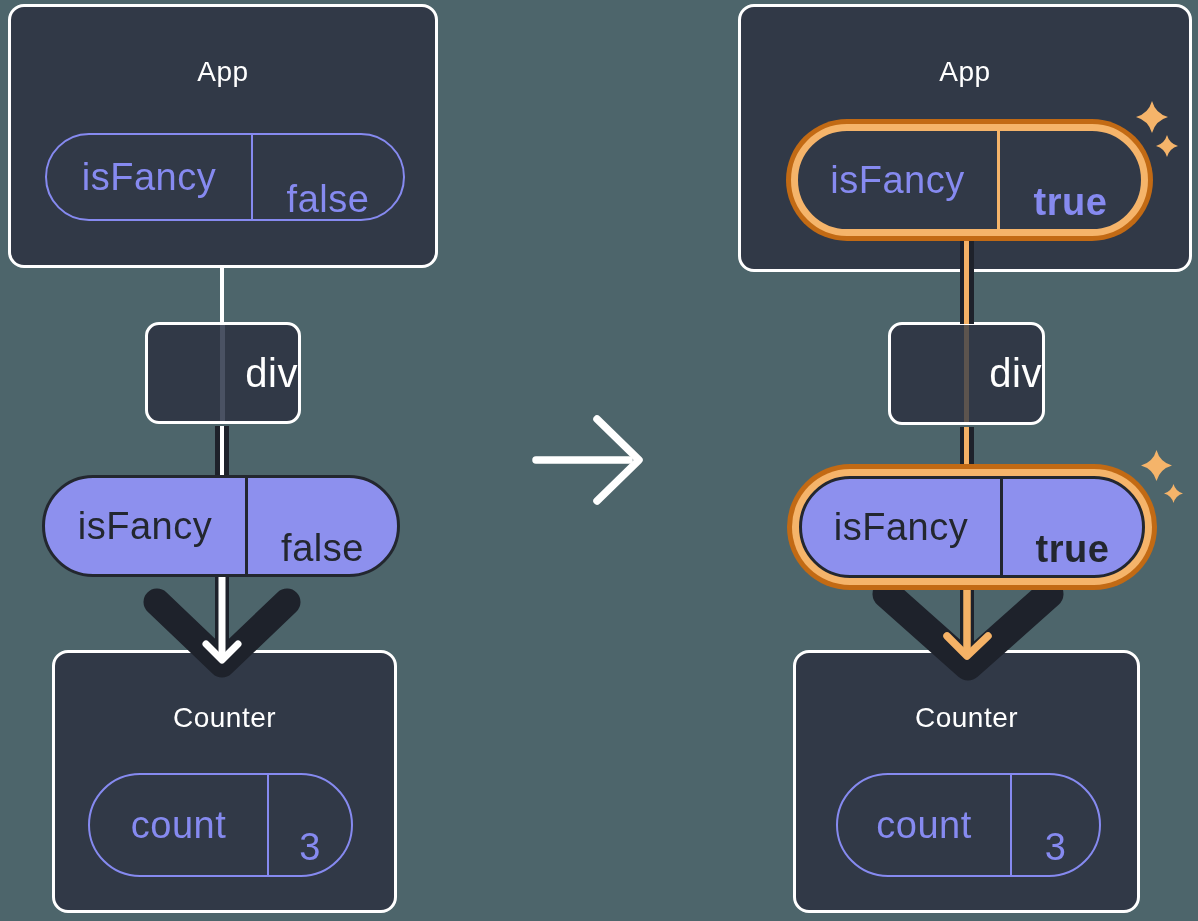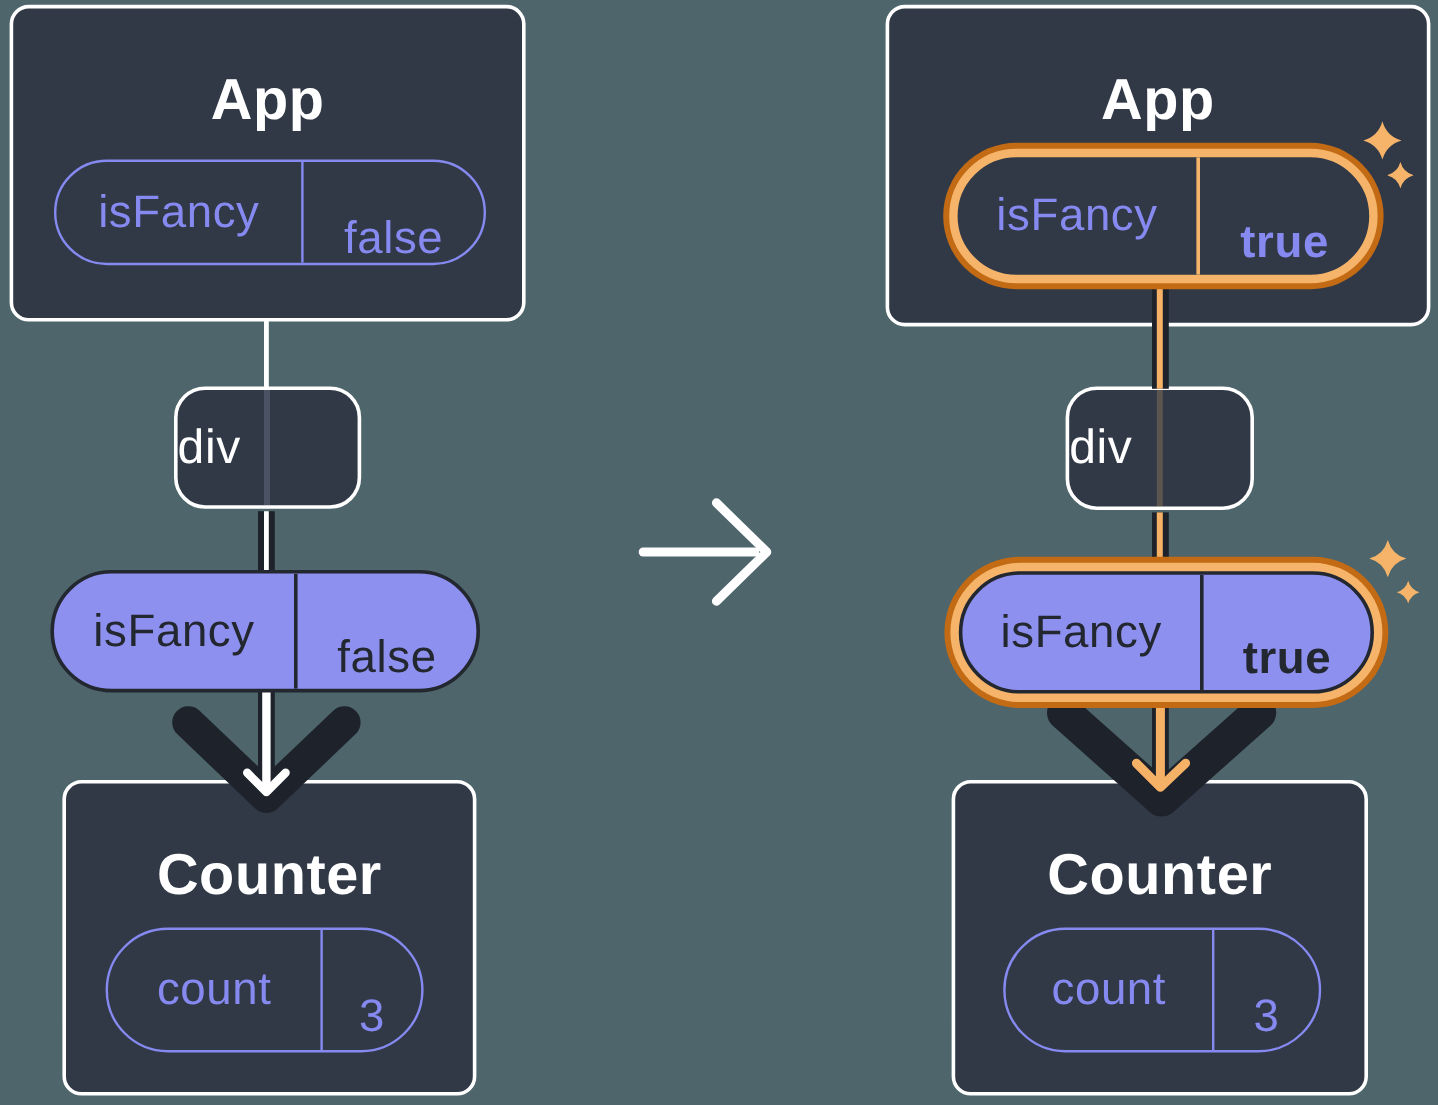--- a/index.html
+++ b/index.html
@@ -12,23 +12,23 @@
   
   .card{
     position:absolute;box-sizing:border-box;
     background:var(--card);
     border:3px solid var(--white);
     border-radius:16px;
   }
   .card-title{
     position:absolute;left:0;right:0;top:49px;
     text-align:center;color:var(--white);
-    font-size:48px;font-weight:700;letter-spacing:.5px;
+    font-size:28px;font-weight:400;letter-spacing:.5px;
   }
-  .node-card{display:flex;align-items:center;justify-content:flex-start;border-radius:26px;}
+  .node-card{display:flex;align-items:center;justify-content:flex-end;border-radius:14px;}
   .node-label{color:var(--white);font-size:40px;font-weight:500;letter-spacing:.5px;}
   .node-card .stripe{
     position:absolute;top:0;bottom:0;left:50%;width:5px;margin-left:-3px;
   }
   .stripe-light{background:rgba(205,217,248,.16);}
   .stripe-warm{background:rgba(245,180,106,.22);}
   
   .pill{
     position:absolute;box-sizing:border-box;
     display:flex;border-radius:999px;overflow:hidden;

